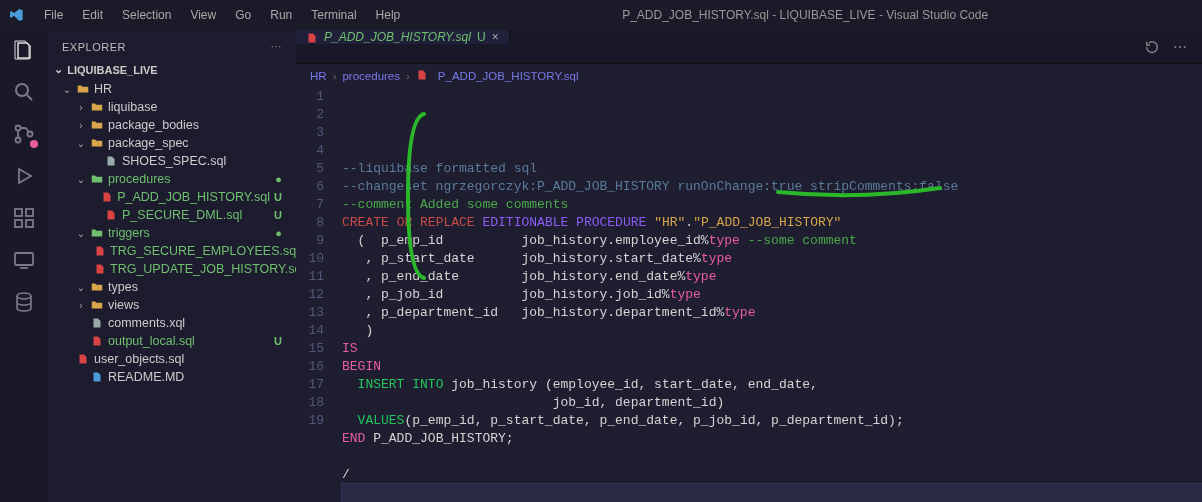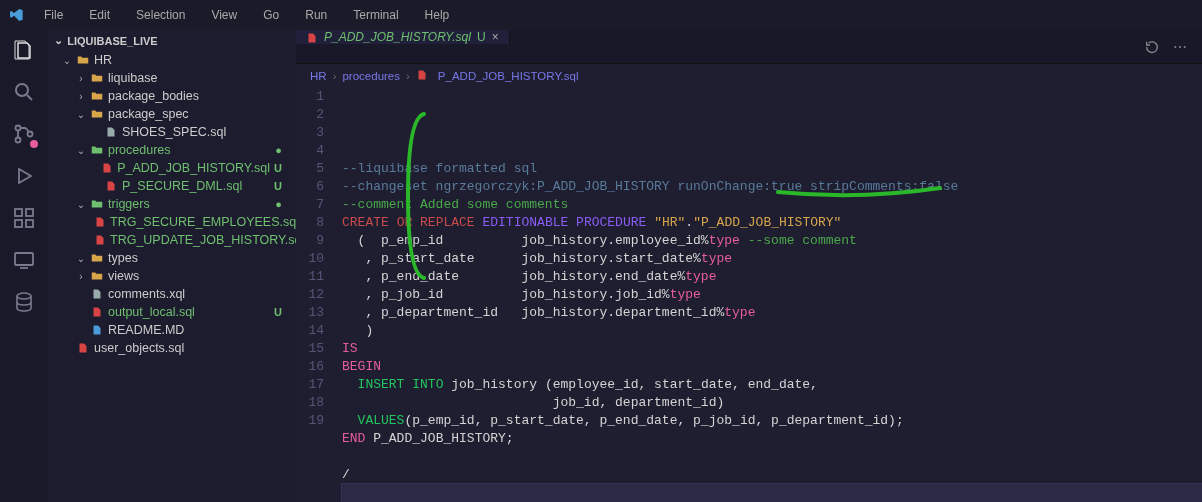--- a/index.html
+++ b/index.html
@@ -14,21 +14,21 @@
     flex-direction: column;
   }
   .titlebar {
     height: 30px;
     background: #1a1a28;
     display: flex;
     align-items: center;
     font-size: 12px;
     color: #aaa;
   }
-  .titlebar .menu { display: flex; gap: 10px; padding-left: 4px; }
+  .titlebar .menu { display: flex; gap: 3px; padding-left: 4px; }
   .titlebar .menu span { padding: 4px 8px; cursor: pointer; }
   .titlebar .title { flex: 1; text-align: center; color: #999; font-size: 12px; }
   .vscode-icon { width: 16px; height: 16px; margin: 0 8px; }
   .main { flex: 1; display: flex; overflow: hidden; }
   .activitybar {
     width: 48px;
     background: #19192a;
     display: flex;
     flex-direction: column;
     align-items: center;
@@ -192,20 +192,21 @@
   <div class="menu" id="menu-bar">
       <span>File</span>
       <span>Edit</span>
       <span>Selection</span>
       <span>View</span>
       <span>Go</span>
       <span>Run</span>
       <span>Terminal</span>
       <span>Help</span>
     </div>
+  <div class="title">P_ADD_JOB_HISTORY.sql - LIQUIBASE_LIVE - Visual Studio Code</div>
 </div>
 
 <div class="main">
   <div class="activitybar" id="activitybar">
       <div class="ab-icon active"><svg viewBox="0 0 24 24" width="24" height="24">
           <path fill="currentColor" d="M3 3h10l4 4v14H3z" stroke="currentColor" fill-opacity="0"></path>
           <path stroke="currentColor" d="M6 5h9l3 3v12H6z" fill="none" stroke-width="1.5"></path>
         </svg></div>
       <div class="ab-icon"><svg viewBox="0 0 24 24" width="24" height="24">
           <circle cx="10" cy="10" r="6" stroke="currentColor" fill="none" stroke-width="2"></circle>
@@ -230,20 +231,24 @@
           <rect x="3" y="5" width="18" height="12" stroke="currentColor" fill="none" stroke-width="1.8" rx="1"></rect>
           <path stroke="currentColor" stroke-width="1.8" d="M8 20h8"></path>
         </svg></div>
       <div class="ab-icon"><svg viewBox="0 0 24 24" width="24" height="24">
           <ellipse cx="12" cy="6" rx="7" ry="3" stroke="currentColor" fill="none" stroke-width="1.6"></ellipse>
           <path stroke="currentColor" fill="none" stroke-width="1.6" d="M5 6v12c0 1.7 3.1 3 7 3s7-1.3 7-3V6M5 12c0 1.7 3.1 3 7 3s7-1.3 7-3"></path>
         </svg></div>
     </div>
 
   <div class="sidebar">
+    <div class="sidebar-header">
+      <span>EXPLORER</span>
+      <span class="dots">⋯</span>
+    </div>
     <div class="section-title">
       <span>⌄</span>
       <span>LIQUIBASE_LIVE</span>
     </div>
     <ul class="tree" id="file-tree">
         <li class="tree-row d1">
           <span class="chev">⌄</span>
           <span class="ficon folder-icon">
             <svg viewBox="0 0 24 24" width="14" height="14">
               <path fill="currentColor" d="M3 6h6l2 2h10v10H3z"></path>
@@ -377,37 +382,37 @@
         <li class="tree-row d2">
           <span class="chev"></span>
           <span class="ficon file-red">
             <svg viewBox="0 0 24 24" width="12" height="14">
               <path fill="currentColor" d="M5 3h9l5 5v13H5z"></path>
             </svg>
           </span>
           <span class="label label-green">output_local.sql</span>
           <span class="badge-letter badge-U">U</span>
         </li>
+        <li class="tree-row d1">
+          <span class="chev"></span>
+          <span class="ficon file-red">
+            <svg viewBox="0 0 24 24" width="12" height="14">
+              <path fill="currentColor" d="M5 3h9l5 5v13H5z"></path>
+            </svg>
+          </span>
+          <span class="label ">user_objects.sql</span>
+        </li>
         <li class="tree-row d2">
           <span class="chev"></span>
           <span class="ficon file-blue">
             <svg viewBox="0 0 24 24" width="12" height="14">
               <path fill="currentColor" d="M5 3h9l5 5v13H5z"></path>
             </svg>
           </span>
           <span class="label ">README.MD</span>
-        </li>
-        <li class="tree-row d1">
-          <span class="chev"></span>
-          <span class="ficon file-red">
-            <svg viewBox="0 0 24 24" width="12" height="14">
-              <path fill="currentColor" d="M5 3h9l5 5v13H5z"></path>
-            </svg>
-          </span>
-          <span class="label ">user_objects.sql</span>
         </li>
       </ul>
   </div>
 
   <div class="editor-group">
     <div class="tabs">
       <div id="tabs-host">
           <div class="tab">
             <span class="ficon file-red"><svg viewBox="0 0 24 24" width="12" height="14">
                 <path fill="currentColor" d="M5 3h9l5 5v13H5z"></path>

